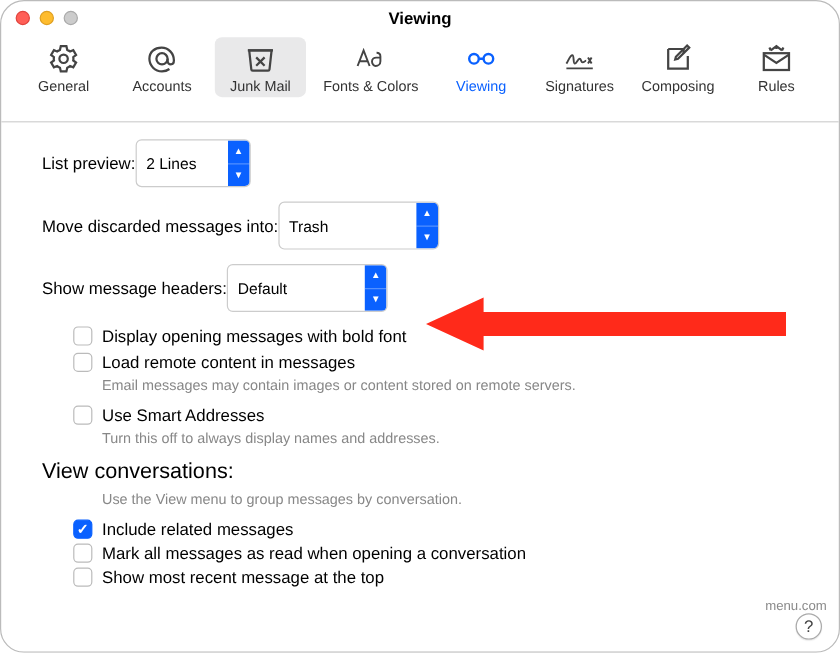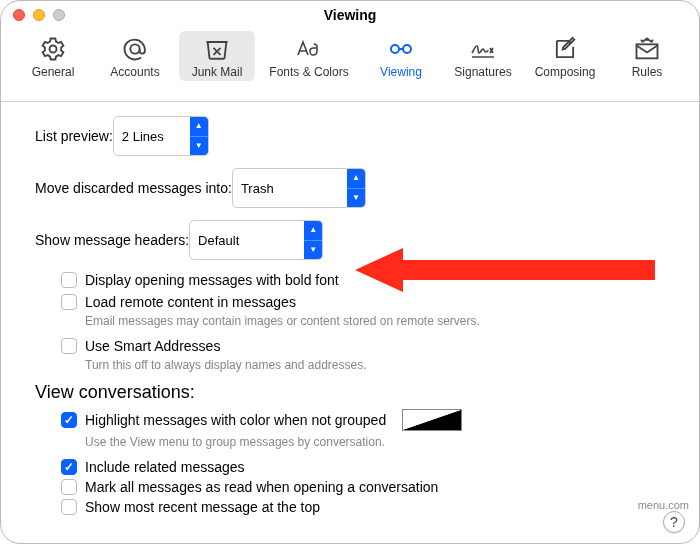--- a/index.html
+++ b/index.html
@@ -272,25 +272,20 @@
       <div class="crow">
         <div class="checkbox"></div>
         <span class="clabel">Use Smart Addresses</span>
       </div>
       <div class="cdesc">Turn this off to always display names and addresses.</div>
     </div>
 
     <div class="section-head">View conversations:</div>
 
     <div class="check-block">
-      <div class="crow">
-        <div class="checkbox checked"></div>
-        <span class="clabel">Highlight messages with color when not grouped</span>
-        <div class="swatch"></div>
-      </div>
       <div class="cdesc">Use the View menu to group messages by conversation.</div>
 
       <div class="crow">
         <div class="checkbox checked"></div>
         <span class="clabel">Include related messages</span>
       </div>
       <div class="crow" style="margin-top:0">
         <div class="checkbox"></div>
         <span class="clabel">Mark all messages as read when opening a conversation</span>
       </div>

